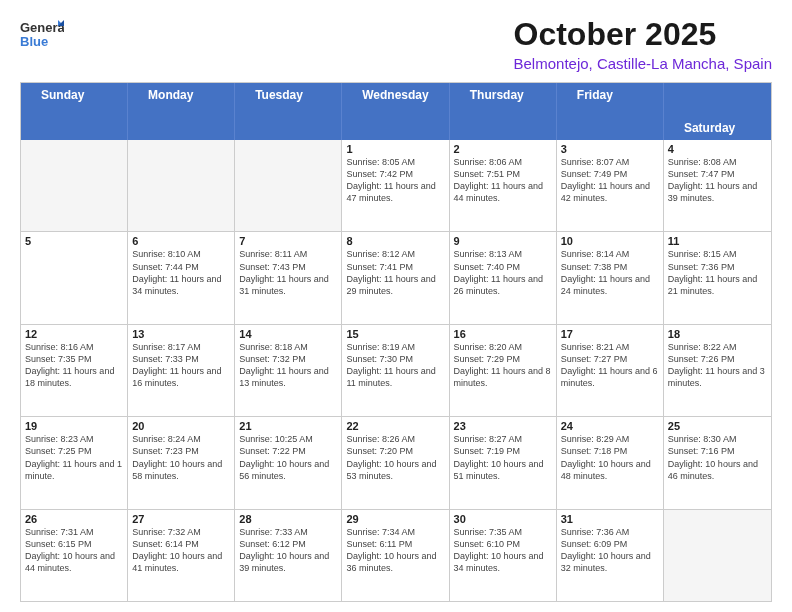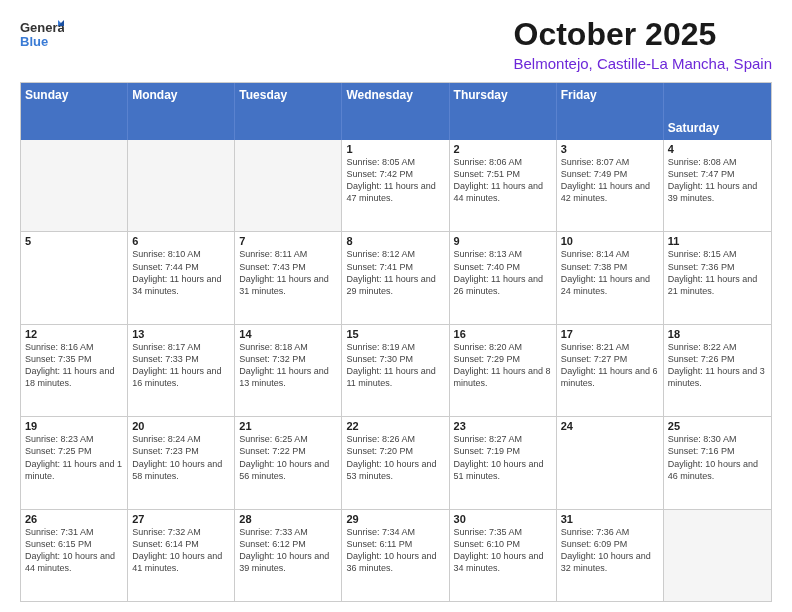--- a/index.html
+++ b/index.html
@@ -52,21 +52,21 @@
     }
     .day-headers {
       display: grid;
       grid-template-columns: repeat(7, 1fr);
       background: #4472c4;
     }
     .day-header {
       color: #fff;
       font-size: 12px;
       font-weight: bold;
-      padding: 5px 4px;
+      padding: 5px 20px;
       text-align: left;
       border-right: 1px solid #5a82cf;
     }
     .day-header:last-child { border-right: none; margin-top: 33px; }
     .calendar-body {
       flex: 1;
       display: flex;
       flex-direction: column;
     }
     .week-row {
@@ -269,41 +269,45 @@
           </div>
           <div class="day-cell">
             <div class="day-number">20</div>
             <div class="day-info">Sunrise: 8:24 AM
 Sunset: 7:23 PM
 Daylight: 10 hours
 and 58 minutes.</div>
           </div>
           <div class="day-cell">
             <div class="day-number">21</div>
-            <div class="day-info">Sunrise: 6:25 AM
+            <div class="day-info">Sunrise: 10:25 AM
 Sunset: 7:22 PM
 Daylight: 10 hours
 and 56 minutes.</div>
           </div>
           <div class="day-cell">
             <div class="day-number">22</div>
             <div class="day-info">Sunrise: 8:26 AM
 Sunset: 7:20 PM
 Daylight: 10 hours
 and 53 minutes.</div>
           </div>
           <div class="day-cell">
             <div class="day-number">23</div>
             <div class="day-info">Sunrise: 8:27 AM
 Sunset: 7:19 PM
 Daylight: 10 hours
 and 51 minutes.</div>
           </div>
           <div class="day-cell">
             <div class="day-number">24</div>
+            <div class="day-info">Sunrise: 8:29 AM
+Sunset: 7:18 PM
+Daylight: 10 hours
+and 48 minutes.</div>
           </div>
           <div class="day-cell">
             <div class="day-number">25</div>
             <div class="day-info">Sunrise: 8:30 AM
 Sunset: 7:16 PM
 Daylight: 10 hours
 and 46 minutes.</div>
           </div>
         </div>
         <div class="week-row">

